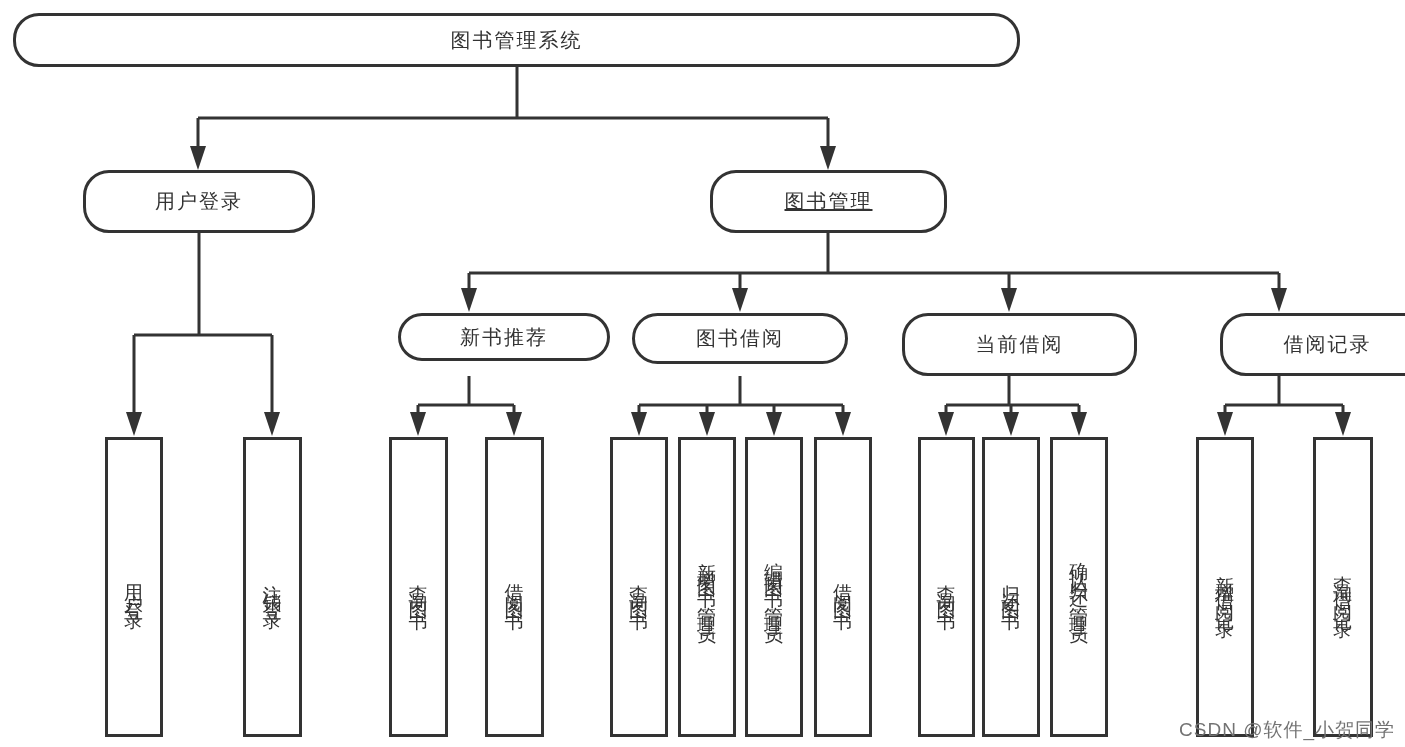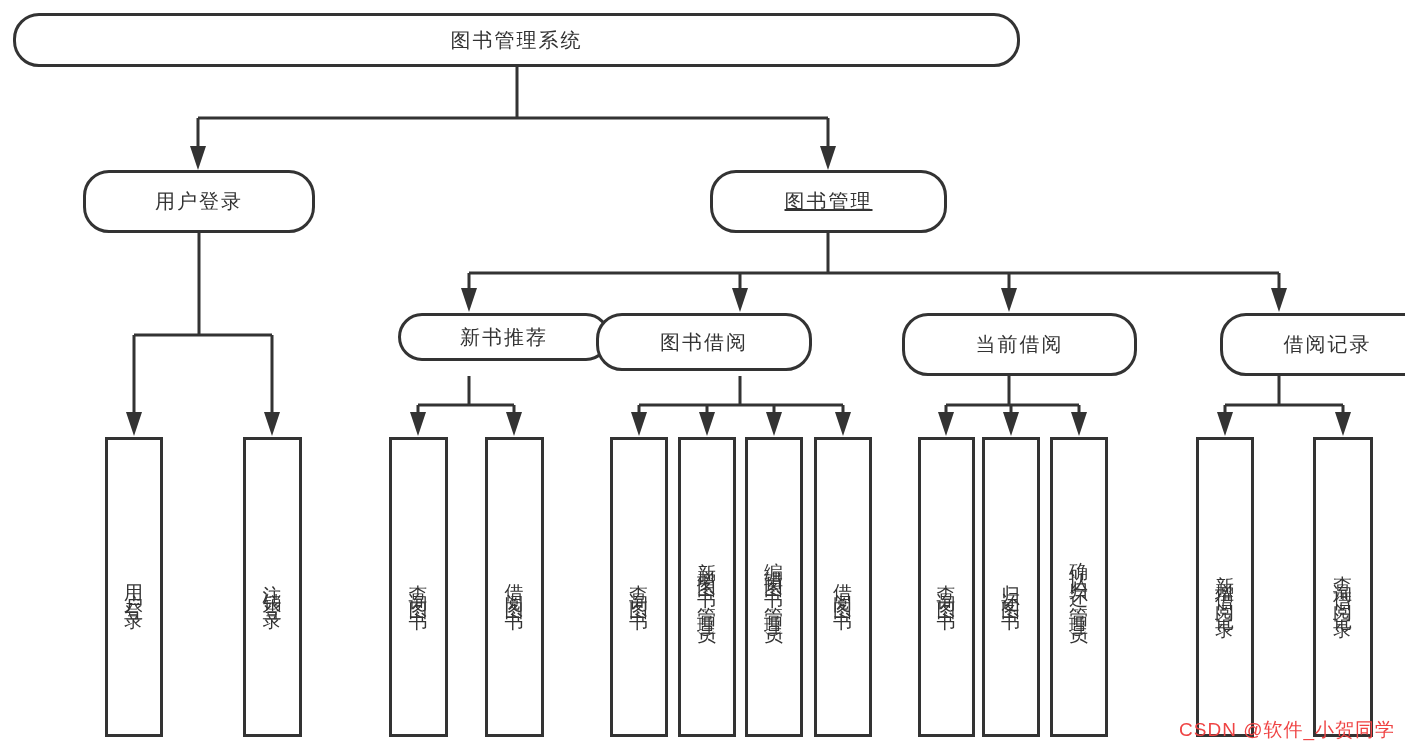--- a/index.html
+++ b/index.html
@@ -42,21 +42,21 @@
     line-height: 1;
     font-weight: 500;
     white-space: nowrap;
   }
   .watermark {
     position: absolute;
     right: 10px;
     bottom: 4px;
     font-size: 19px;
     letter-spacing: 1px;
-    color: #ef4444;
+    color: #737373;
     z-index: 3;
     white-space: nowrap;
   }
 </style>
 </head>
 <body>
 
 <div class="canvas">
 
   <svg class="connector-layer" width="1405" height="747" viewBox="0 0 1405 747" xmlns="http://www.w3.org/2000/svg">
@@ -101,21 +101,21 @@
       <polygon points="1335,412 1351,412 1343,436"></polygon>
     </g>
   </svg>
 
   <div class="node hnode" style="left:13px; top:13px; width:1007px; height:54px;">图书管理系统</div>
 
   <div class="node hnode" style="left:83px; top:170px; width:232px; height:63px;">用户登录</div>
   <div class="node hnode" style="left:710px; top:170px; width:237px; height:63px;text-decoration:underline;">图书管理</div>
 
   <div class="node hnode" style="left:382px; top:313px; width:212px; height:48px;margin-left:16px;">新书推荐</div>
-  <div class="node hnode" style="left:596px; top:313px; width:216px; height:58px;">图书借阅</div>
+  <div class="node hnode" style="left:632px; top:313px; width:216px; height:51px;">图书借阅</div>
   <div class="node hnode" style="left:902px; top:313px; width:235px; height:63px;">当前借阅</div>
   <div class="node hnode" style="left:1172px; top:313px; width:215px; height:63px;margin-left:48px;">借阅记录</div>
 
   <div class="node vnode" style="left:105px; top:437px; width:58px; height:300px;">
     <span class="vlabel">用户登录</span>
   </div>
   <div class="node vnode" style="left:243px; top:437px; width:59px; height:300px;">
     <span class="vlabel">注销登录</span>
   </div>
 

